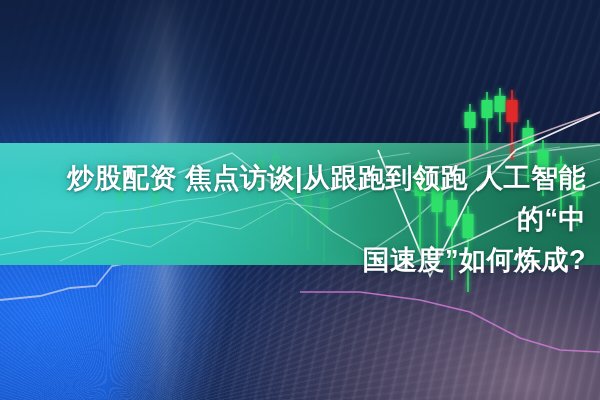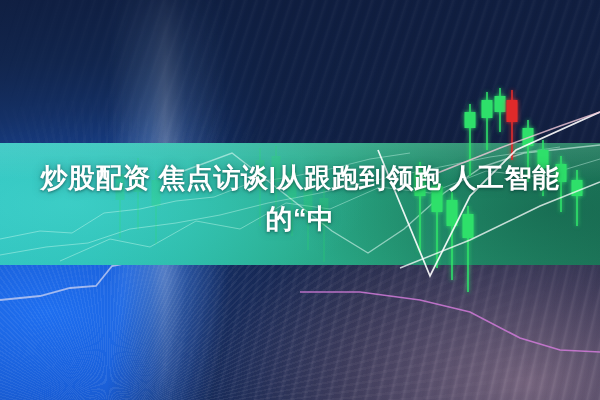--- a/index.html
+++ b/index.html
@@ -115,21 +115,21 @@
   }
 
   
   svg.chart { position:absolute; inset:0; width:600px; height:400px; }
 
   
   #headline {
     position: absolute;
     left: 0; right: 0;
     top: 158px;
-    text-align: center;
+    text-align: right;
     color: #ffffff;
     font-size: 27px;
     font-weight: bold;
     line-height: 41px;
     letter-spacing: 0.5px;
     text-shadow:
       0 1px 3px rgba(0,40,40,0.55),
       0 0 10px rgba(0,60,60,0.35);
     padding: 0 14px;
     white-space: normal;
@@ -341,15 +341,16 @@
           <rect x="462.5" y="214" width="11" height="24" fill="#2fe06a"></rect>
         </g>
       </g>
     <polyline fill="none" stroke="#ffffff" stroke-width="1.7" opacity="0.9" points="378,150 430,276 470,196 516,150 600,112"></polyline>
     <polyline fill="none" stroke="#ffffff" stroke-width="1.5" opacity="0.75" points="400,268 470,240 540,206 600,182"></polyline>
     <polyline fill="none" stroke="#f2c9d9" stroke-width="1.4" opacity="0.8" points="430,176 500,148 560,126 600,112"></polyline>
   </svg>
 
   <div id="headline">
     <span class="ln">炒股配资 焦点访谈|从跟跑到领跑 人工智能的“中</span>
+    <span class="ln">国速度”如何炼成?</span>
   </div>
 
 </div>
 
 </body></html>

